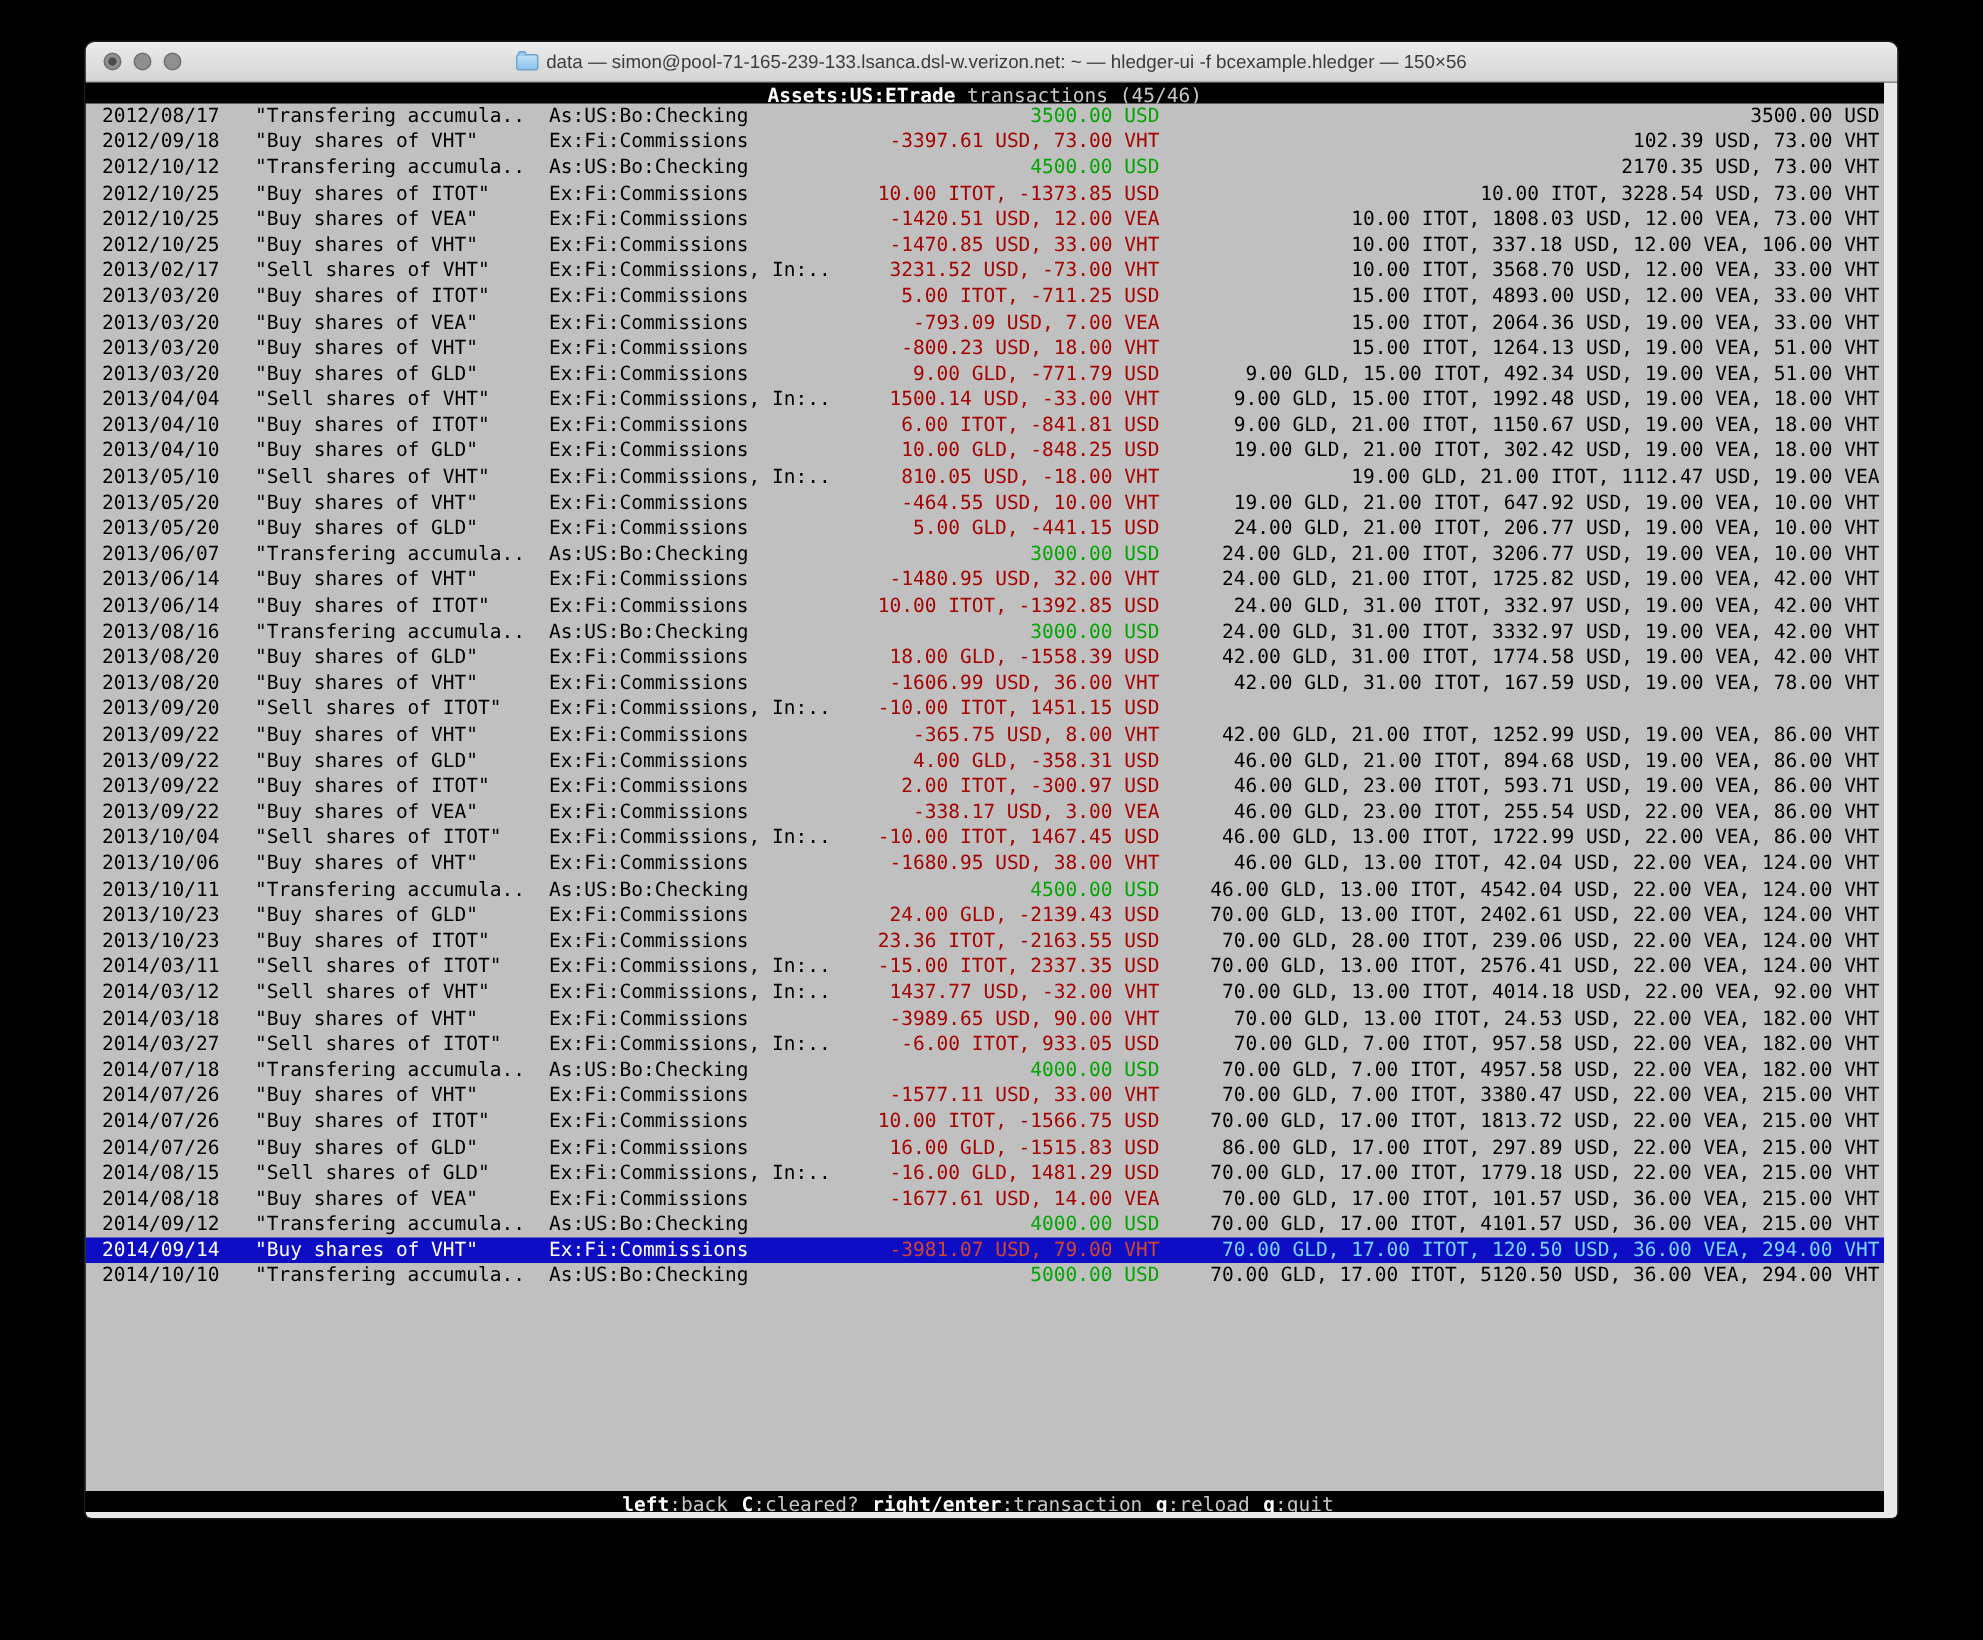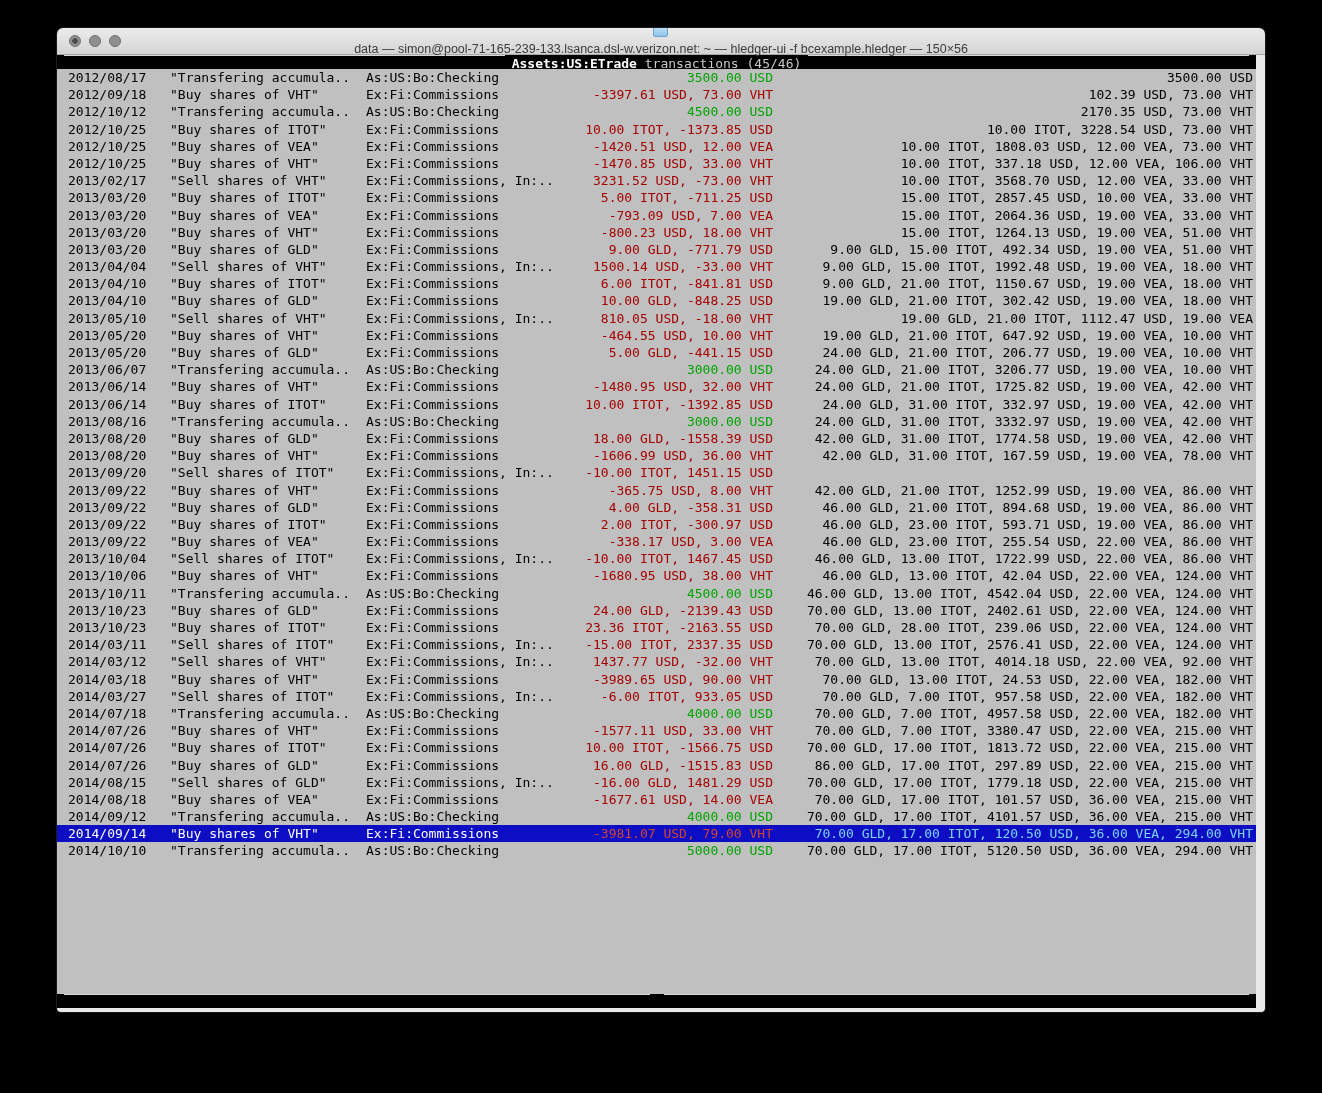--- a/index.html
+++ b/index.html
@@ -2,28 +2,28 @@
 <html style="--term-bg: #c0c0c0; --fg-dim: #c8c8c8; --green: #00a400; --red: #a40000; --green-sel: #4ddb4d; --red-sel: #d04632; --sel-bg: #0d0dc4;"><head>
 <meta charset="utf-8">
 <style>
   html,body{margin:0;padding:0;background:#000;width:1322px;height:1093px;overflow:hidden;}
   .desktop{position:relative;width:1322px;height:1093px;background:#000;font-family:"DejaVu Sans Mono",monospace;}
   .window{position:absolute;left:57px;top:28px;width:1208px;height:984px;border-radius:6px 6px 4px 4px;overflow:hidden;background:#000;box-shadow:0 0 0 1px #1a1a1a;}
   .titlebar{height:26px;background:linear-gradient(#ececec,#d4d4d4);border-bottom:1px solid #a8a8a8;position:relative;display:flex;align-items:center;justify-content:center;font-family:"Liberation Sans",sans-serif;font-size:12.5px;color:#3c3c3c;}
   .lights{position:absolute;left:12px;top:0;height:100%;display:flex;align-items:center;gap:8px;}
   .light{width:12px;height:12px;border-radius:50%;background:#8f8f8f;border:1px solid #707070;box-sizing:border-box;}
   .light.first{background:radial-gradient(circle at 50% 50%, #4a4a4a 0 2.5px, #8f8f8f 3px);}
-  .titletext{display:flex;align-items:center;gap:5px;white-space:nowrap;flex-direction:column;}
+  .titletext{display:flex;align-items:center;gap:5px;white-space:nowrap;}
   .foldericon{position:relative;width:15px;height:11px;background:linear-gradient(#bfe0f7,#8ec4ea);border:1px solid #6ba3cc;border-radius:2px;box-sizing:border-box;}
   .foldericon:before{content:"";position:absolute;left:0;top:-3px;width:6px;height:3px;background:#9ecdee;border:1px solid #6ba3cc;border-bottom:none;border-radius:2px 2px 0 0;box-sizing:border-box;}
   .terminal{display:flex;flex-direction:row;height:953px;background:#000;}
   .term-main{flex:1;display:flex;flex-direction:column;font-size:13px;line-height:17.2px;}
   .vstrip{width:9px;background:#e9e9e9;}
   .hstrip{height:4px;background:#e9e9e9;}
-  .bar{height:14px;background:#000;color:var(--fg-dim);display:flex;white-space:nowrap;overflow:hidden;}
+  .bar{height:14px;background:#000;color:var(--fg-dim);display:flex;align-items:center;white-space:nowrap;overflow:hidden;flex-direction:column;}
   .bar .line{flex:1;height:0;border-top:1.5px solid #d8d8d8;margin:0 7px;}
   .bar b{color:#fff;font-weight:bold;}
   .tbody{flex:1;background:var(--term-bg);overflow:hidden;}
   .row{height:17.2px;line-height:17.2px;display:flex;padding-left:11px;white-space:nowrap;color:#000;}
   .row .c-date{width:102px;flex:none;}
   .row .c-desc{width:196px;flex:none;}
   .row .c-acct{width:196px;flex:none;}
   .row .c-chg{width:211px;flex:none;text-align:right;}
   .row .c-bal{flex:1;text-align:right;padding-right:3px;}
   .chg-deposit{color:var(--green);}
@@ -108,21 +108,21 @@
               <span class="c-desc">"Sell shares of VHT"</span>
               <span class="c-acct">Ex:Fi:Commissions, In:..</span>
               <span class="c-chg chg-trade">3231.52 USD, -73.00 VHT</span>
               <span class="c-bal">10.00 ITOT, 3568.70 USD, 12.00 VEA, 33.00 VHT</span>
             </div>
             <div class="row">
               <span class="c-date">2013/03/20</span>
               <span class="c-desc">"Buy shares of ITOT"</span>
               <span class="c-acct">Ex:Fi:Commissions</span>
               <span class="c-chg chg-trade">5.00 ITOT, -711.25 USD</span>
-              <span class="c-bal">15.00 ITOT, 2857.45 USD, 10.00 VEA, 33.00 VHT</span>
+              <span class="c-bal">15.00 ITOT, 4893.00 USD, 12.00 VEA, 33.00 VHT</span>
             </div>
             <div class="row">
               <span class="c-date">2013/03/20</span>
               <span class="c-desc">"Buy shares of VEA"</span>
               <span class="c-acct">Ex:Fi:Commissions</span>
               <span class="c-chg chg-trade">-793.09 USD, 7.00 VEA</span>
               <span class="c-bal">15.00 ITOT, 2064.36 USD, 19.00 VEA, 33.00 VHT</span>
             </div>
             <div class="row">
               <span class="c-date">2013/03/20</span>
@@ -379,20 +379,21 @@
               <span class="c-date">2014/10/10</span>
               <span class="c-desc">"Transfering accumula..</span>
               <span class="c-acct">As:US:Bo:Checking</span>
               <span class="c-chg chg-deposit">5000.00 USD</span>
               <span class="c-bal">70.00 GLD, 17.00 ITOT, 5120.50 USD, 36.00 VEA, 294.00 VHT</span>
             </div>
           </div>
 
         <div class="bar">
           <span class="line"></span>
+          <span class="footer-hints" id="hints"><span class="hint"><b>left</b>:back</span><span class="hint"><b>C</b>:cleared?</span><span class="hint"><b>right/enter</b>:transaction</span><span class="hint"><b>g</b>:reload</span><span class="hint"><b>q</b>:quit</span></span>
           <span class="line"></span>
         </div>
 
       </div>
       <div class="vstrip"></div>
     </div>
 
     <div class="hstrip"></div>
 
   </div>

